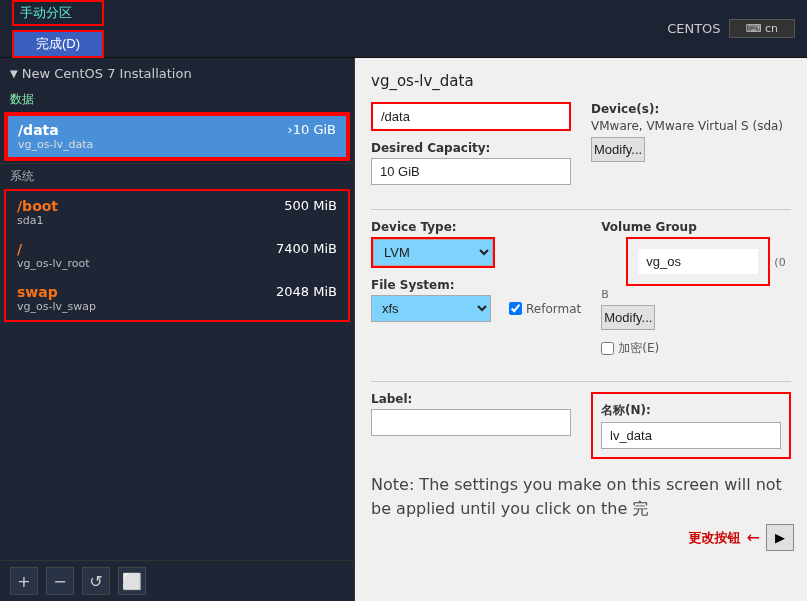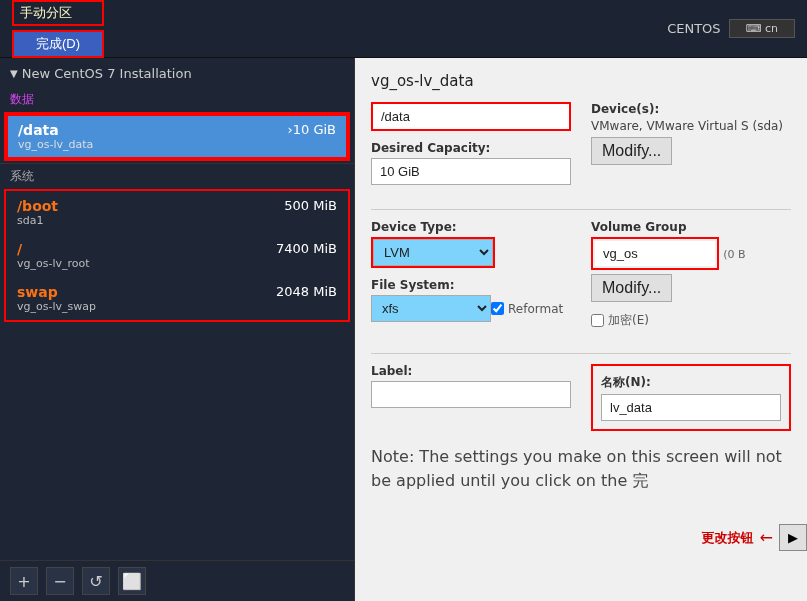--- a/index.html
+++ b/index.html
@@ -22,21 +22,21 @@
       justify-content: space-between;
       padding: 6px 12px;
       border-bottom: 1px solid #111;
     }
     .topbar-left {
       display: flex;
       flex-direction: column;
       gap: 4px;
     }
     .topbar-title {
-      color: #fef9c3;
+      color: #5eead4;
       font-size: 13px;
       border: 2px solid red;
       padding: 2px 6px;
       display: inline-block;
     }
     .btn-done {
       background: #3a5fbf;
       color: #fff;
       border: 2px solid red;
       padding: 3px 22px;
@@ -69,21 +69,21 @@
     .left-panel {
       width: 355px;
       background: #1e2535;
       border-right: 1px solid #333;
       display: flex;
       flex-direction: column;
       overflow: hidden;
     }
 
     .section-title {
-      color: #d946ef;
+      color: #86efac;
       font-size: 12px;
       padding: 6px 14px 2px 10px;
     }
 
     .partition-item {
       padding: 6px 10px;
       border: 1px solid transparent;
       cursor: pointer;
       background: transparent;
     }
@@ -200,48 +200,49 @@
       border: 2px solid red;
     }
     .devices-text {
       font-size: 12px;
       color: #444;
       margin-top: 2px;
     }
     .btn-modify {
       background: #e0e0e0;
       border: 1px solid #aaa;
-      padding: 4px 10px;
-      font-size: 16px;
+      padding: 4px 2px;
+      font-size: 13px;
       cursor: pointer;
       color: #222;
       margin-top: 4px;
     }
 
     .row-inline {
       display: flex;
       align-items: center;
-      gap: 0;
+      gap: 18px;
     }
     .form-select {
       padding: 4px 6px;
       border: 1px solid #aaa;
       background: #7dd3fc;
       font-size: 13px;
       color: #222;
       width: 120px;
     }
     .form-select-group {
       border: 2px solid red;
       display: inline-block;
     }
     .volume-group-box {
       border: 2px solid red;
-      padding: 2px;
+      padding: 10px;
       display: inline-block;
+      margin-left: 25px;
     }
     .volume-group-input {
       border: none;
       background: #fff;
       padding: 5px 8px;
       font-size: 13px;
       color: #222;
       width: 120px;
       outline: none;
     }
@@ -271,21 +272,21 @@
       font-size: 16px;
       color: #444;
       margin-top: 12px;
       line-height: 1.5;
     }
 
     
     .change-btn-area {
       position: absolute;
       bottom: 50px;
-      right: 0;
+      right: 13px;
       display: flex;
       align-items: center;
       gap: 6px;
     }
     .change-btn-label {
       color: #cc0000;
       font-size: 13px;
       font-weight: bold;
     }
     .change-btn-arrow {

